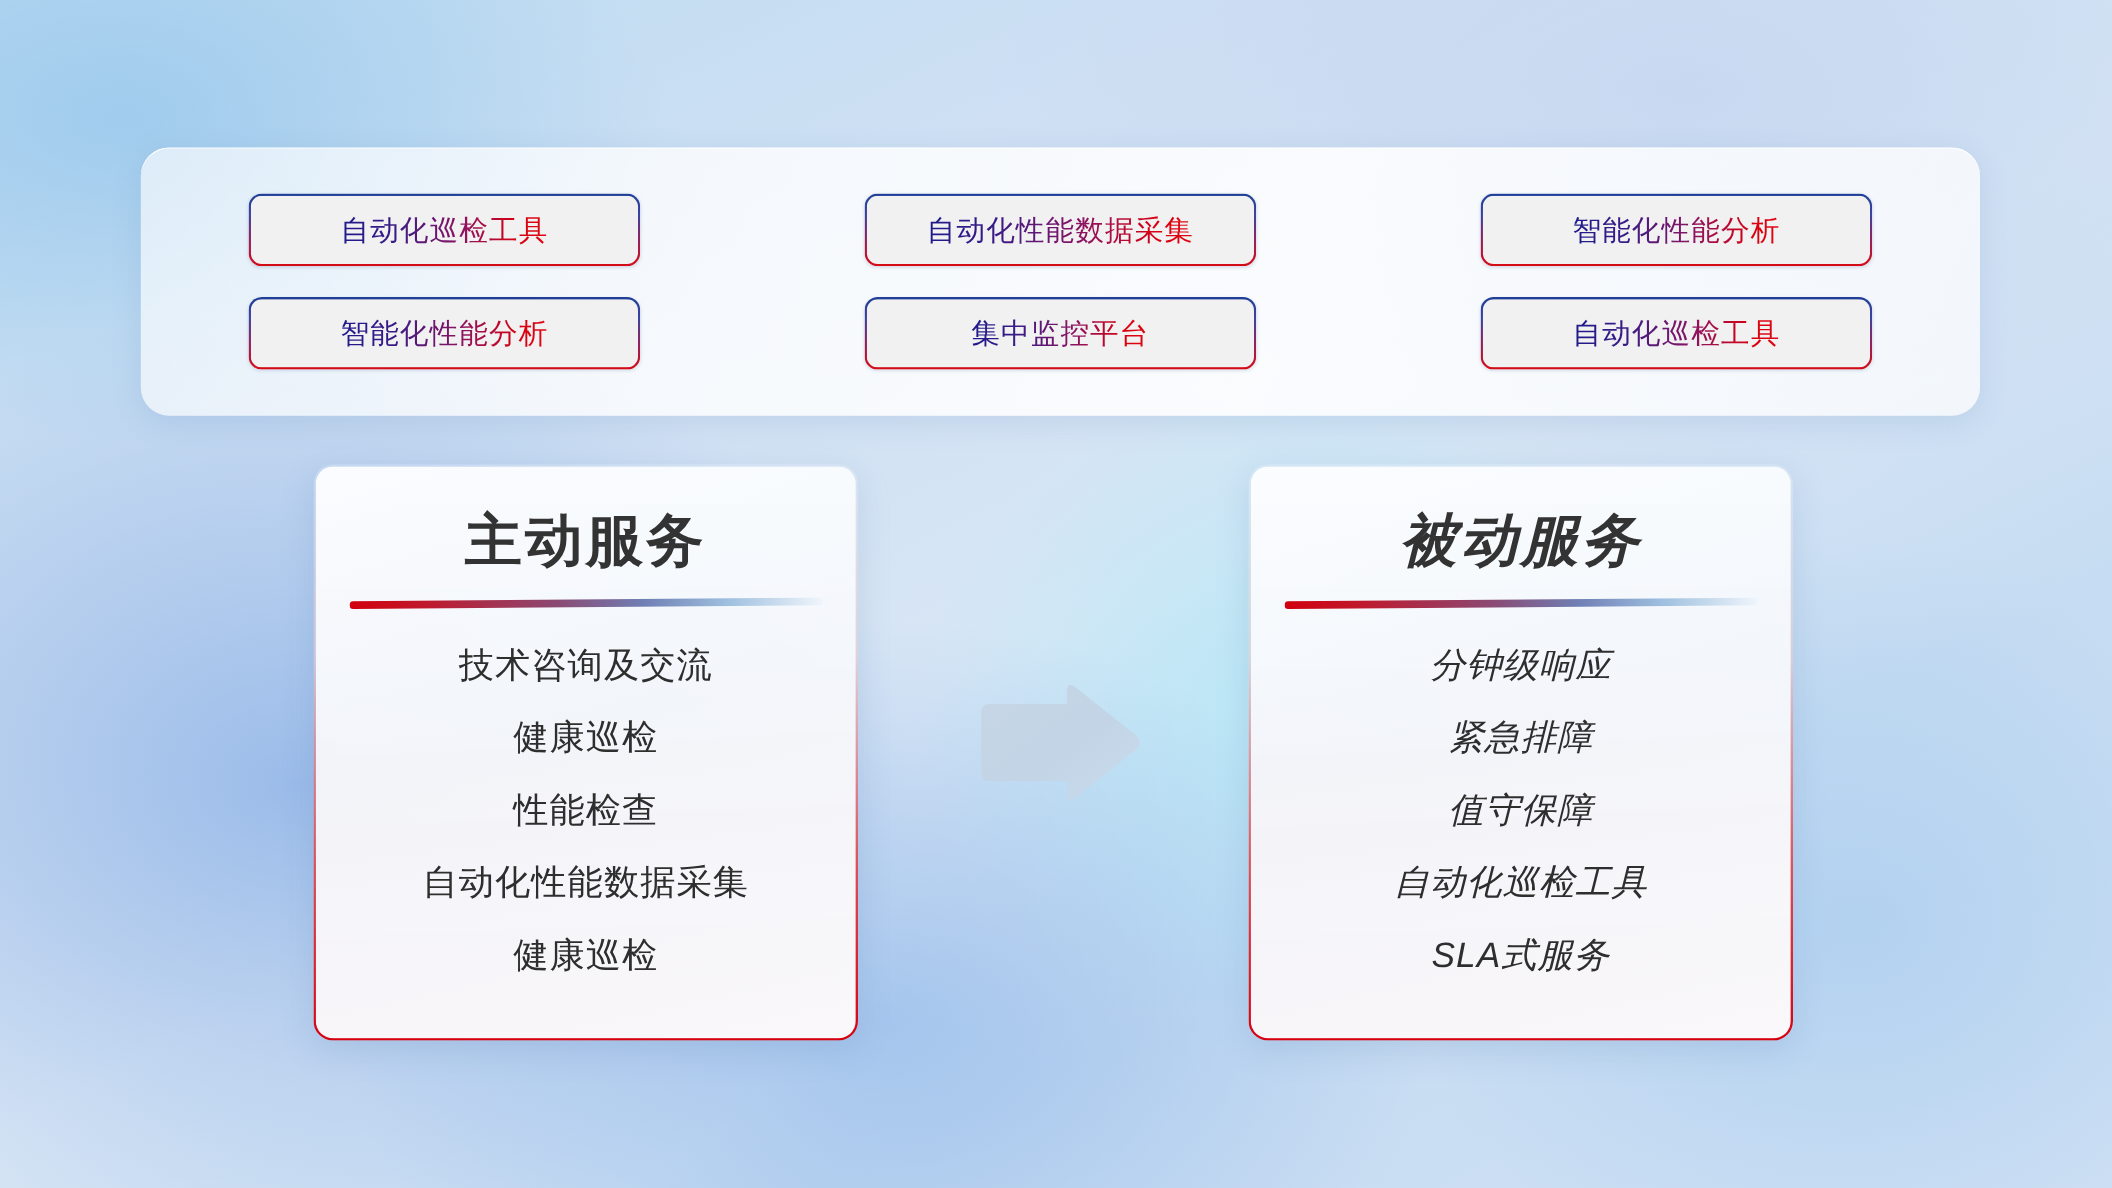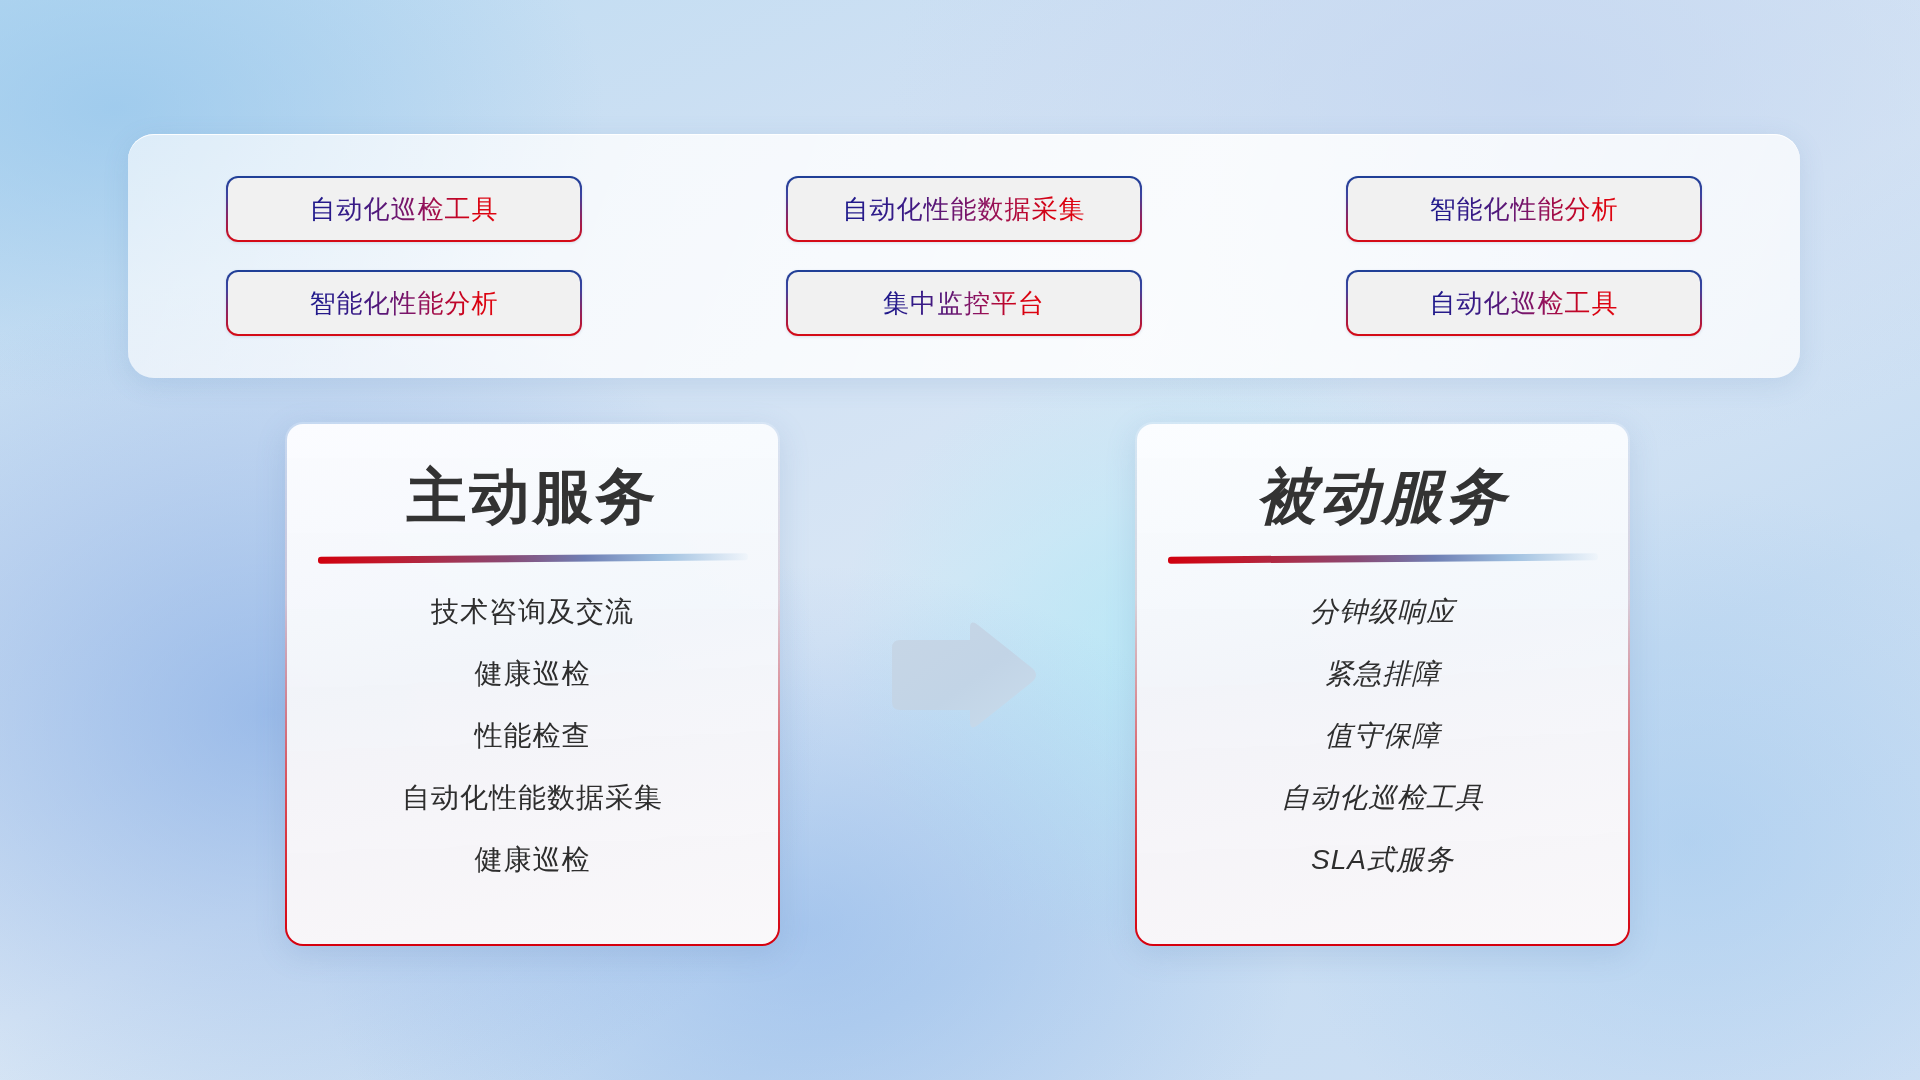--- a/index.html
+++ b/index.html
@@ -101,21 +101,21 @@
 
   .card-inner {
     width: 100%; height: 100%;
     display: flex;
     flex-direction: column;
     align-items: center;
     padding-top: 35px;
   }
 
   .card-title {
-    font-size: 60px;
+    font-size: 52px;
     font-weight: bold;
     color: #333333;
     letter-spacing: 3px;
     line-height: 1.2;
   }
 
   .card-divider {
     width: 430px;
     height: 7px;
     margin-top: 22px;
@@ -126,21 +126,21 @@
 
   .card-list {
     margin-top: 36px;
     display: flex;
     flex-direction: column;
     align-items: center;
     gap: 34px;
     width: 100%;
   }
   .card-list-item {
-    font-size: 28px;
+    font-size: 32px;
     color: #2e2e2e;
     letter-spacing: 1px;
     line-height: 1;
   }
 
   
   .arrow-wrap {
     position: absolute;
     left: 882px;
     top: 618px;

